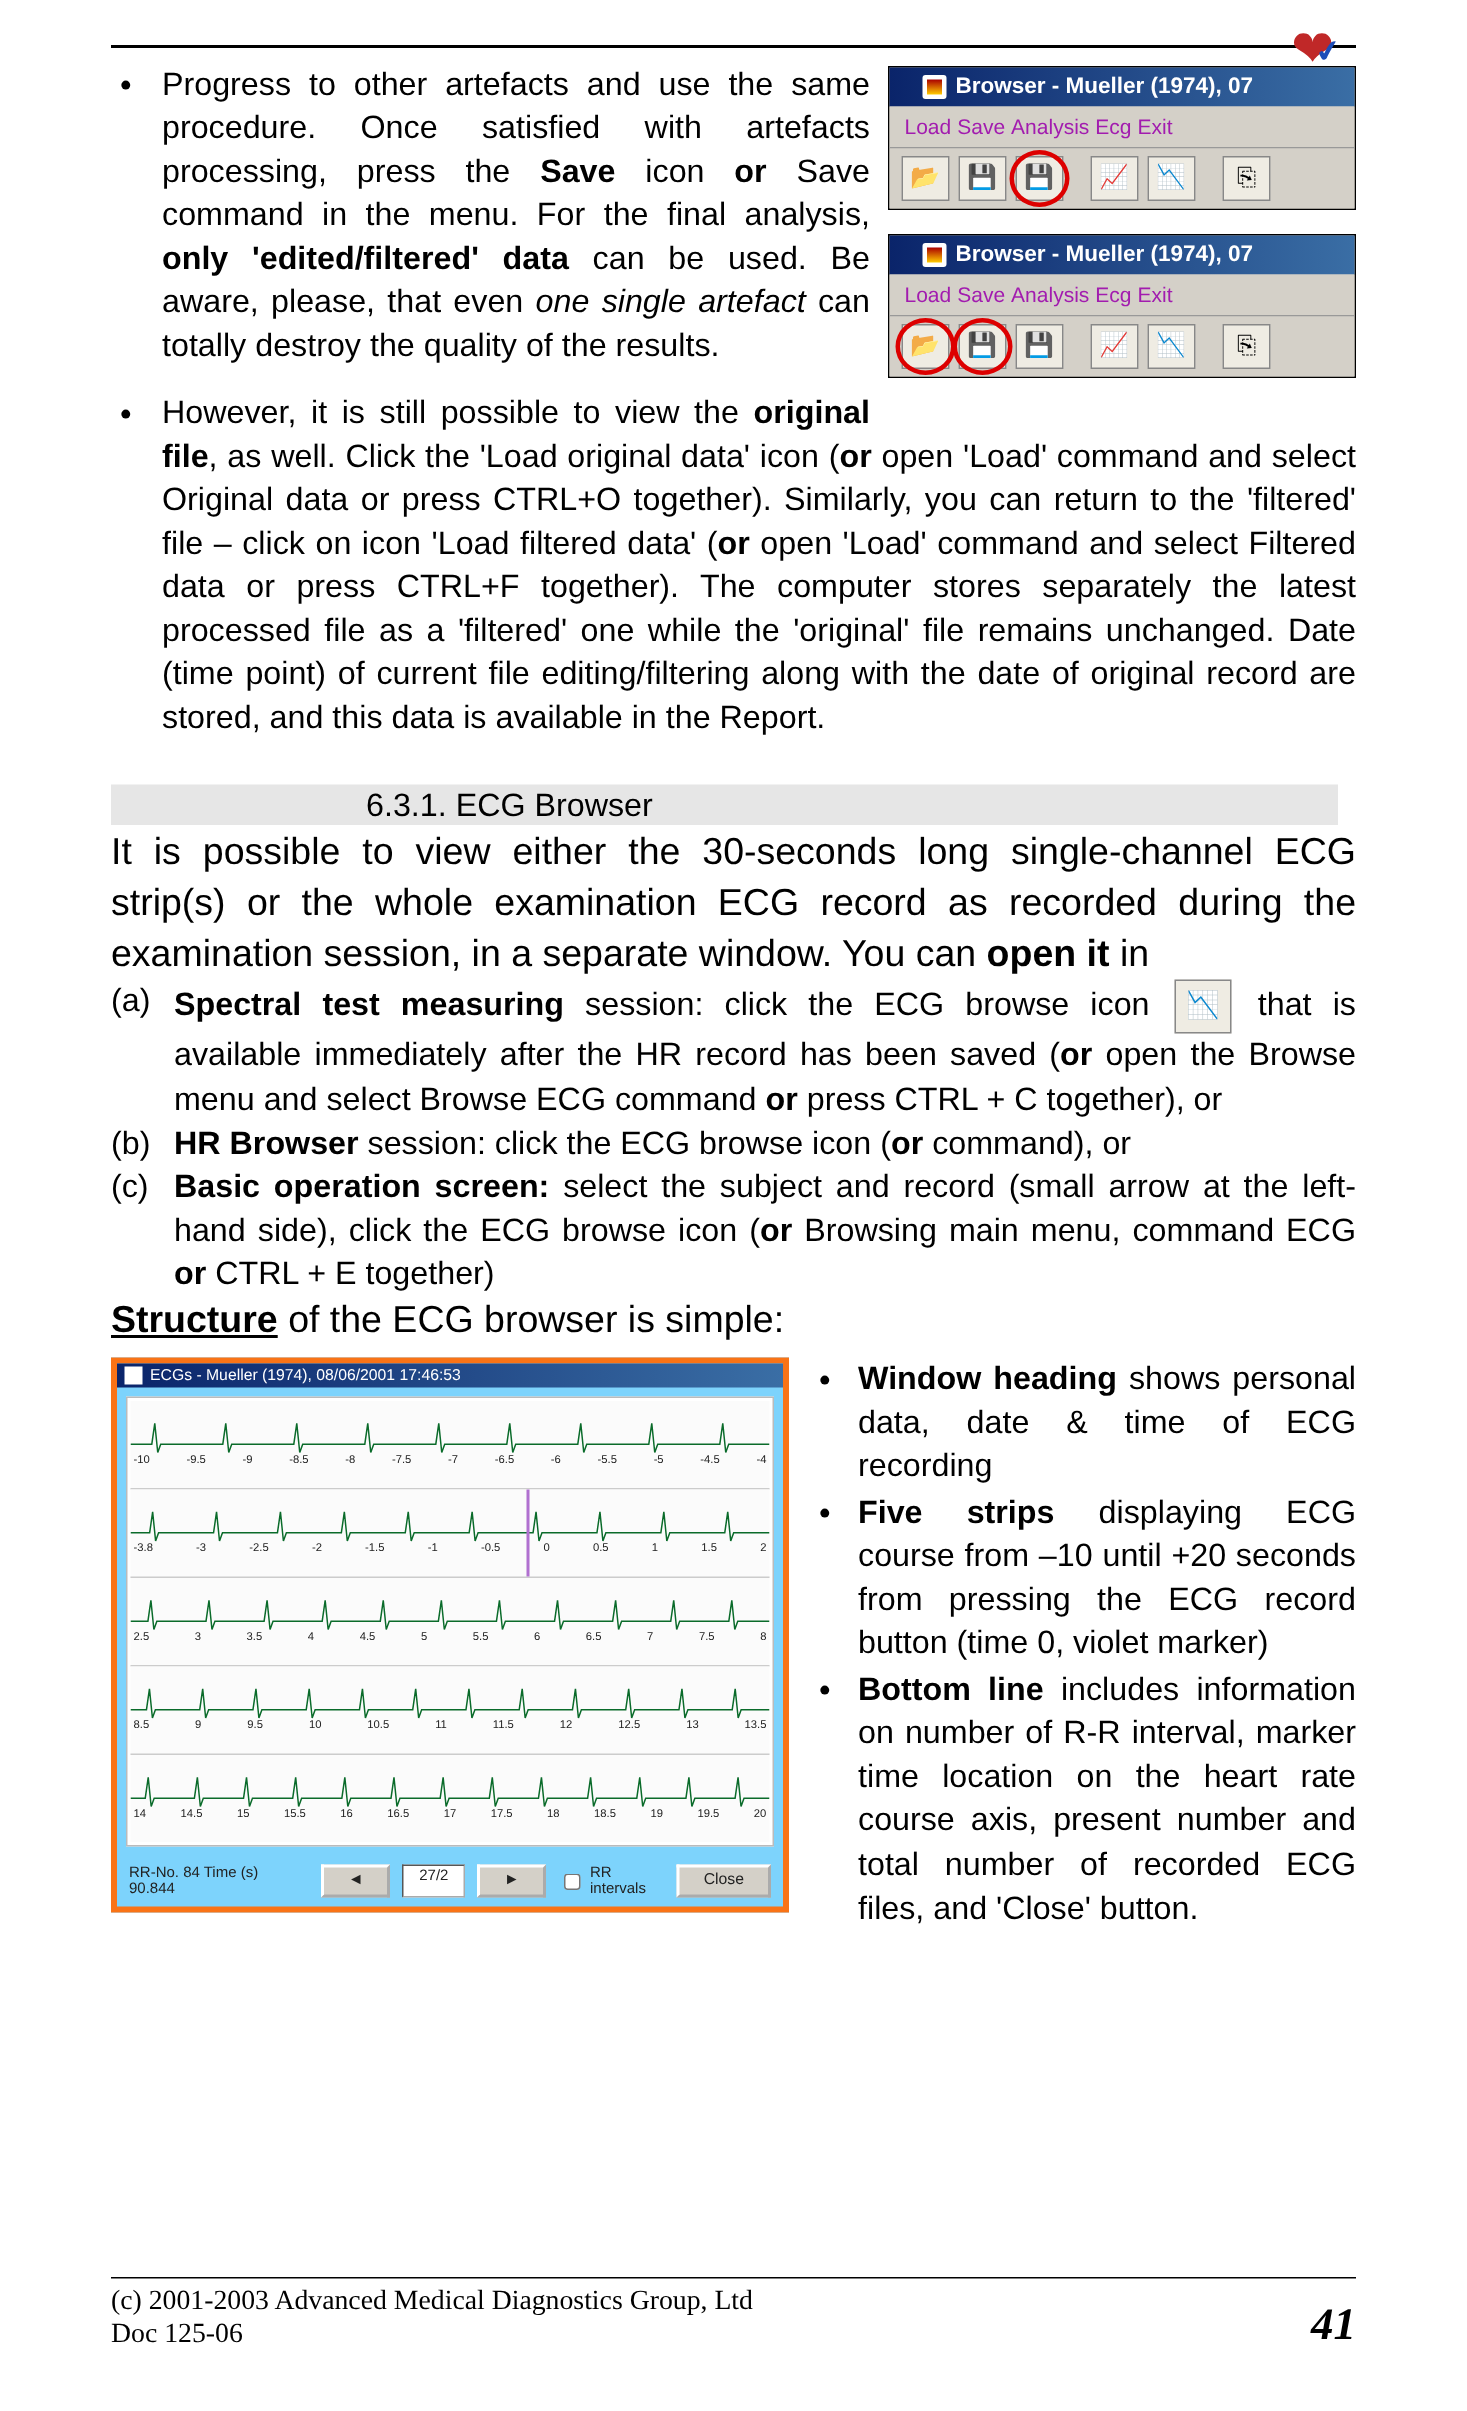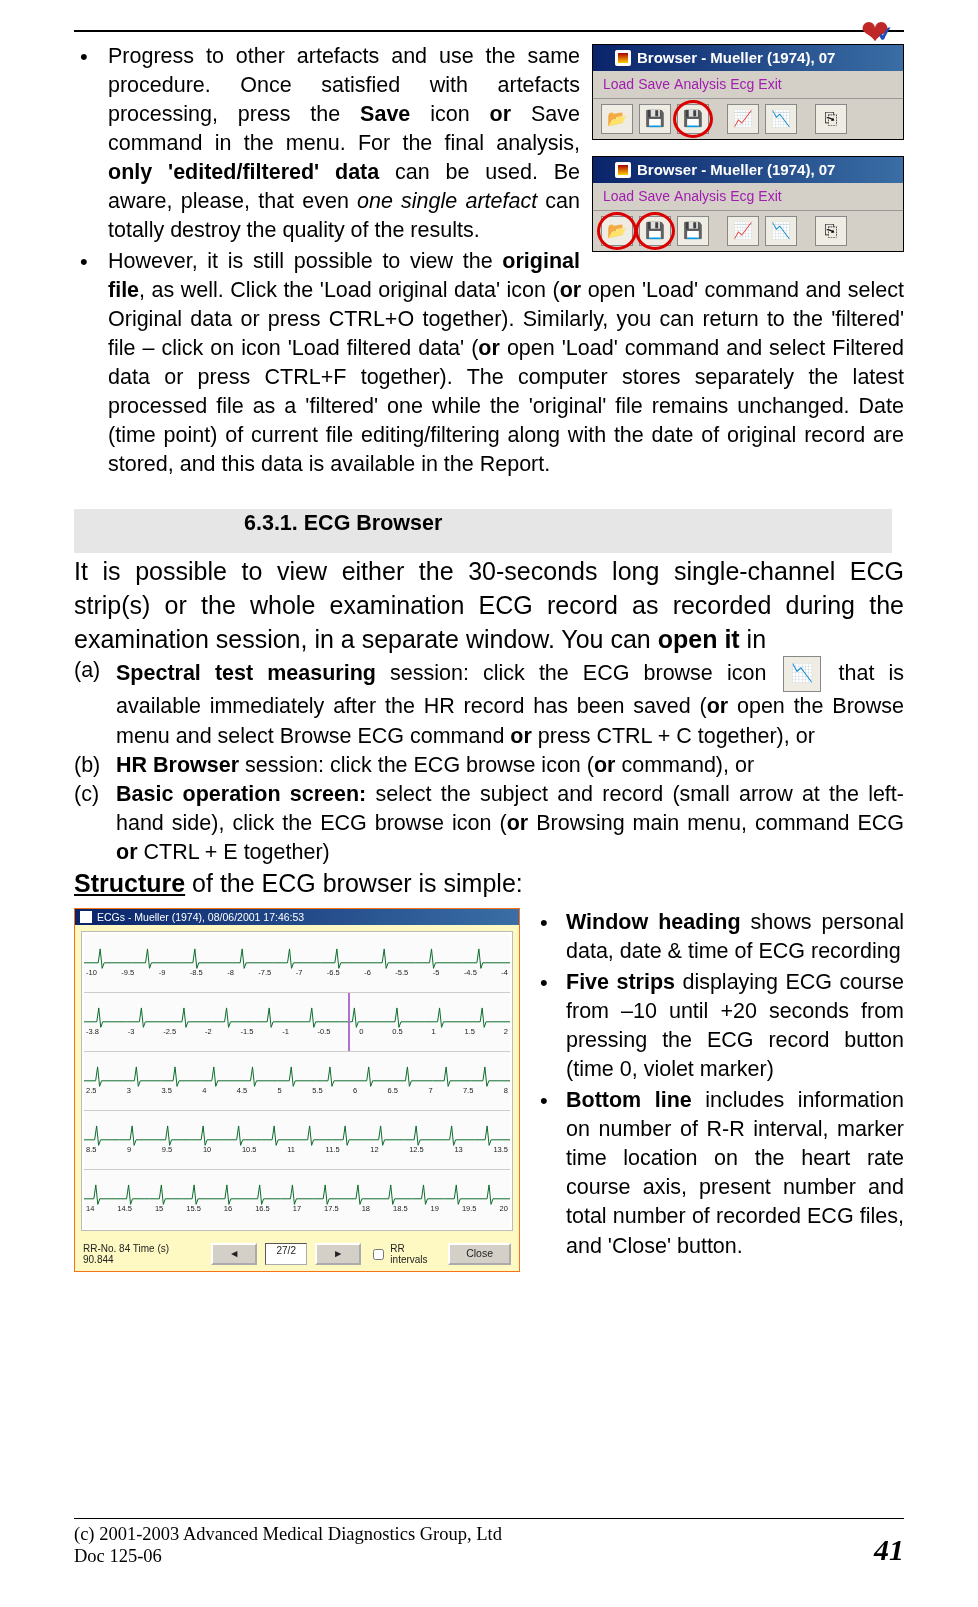--- a/index.html
+++ b/index.html
@@ -5,42 +5,42 @@
   html,body{margin:0;padding:0;background:#fff;color:#000;font-family:Verdana,Geneva,sans-serif}
   .page{width:978px;min-height:1607px;margin:0 auto;position:relative;box-sizing:border-box;padding:30px 74px 40px 74px}
   .hr-top{border:0;border-top:2px solid #000;margin:0 0 10px 0}
   .logo-area{position:absolute;top:4px;right:74px;width:58px;height:56px;display:flex;align-items:center;justify-content:center}
   .logo-heart{font-size:34px;color:#c02828;position:relative}
   .logo-check{position:absolute;top:10px;left:16px;font-size:20px;color:#1d4db8;transform:rotate(-10deg)}
   .body-text{font-size:21.5px;line-height:1.35;text-align:justify}
   ul.main{list-style:none;padding:0;margin:0 0 30px 0}
   ul.main>li{position:relative;padding-left:34px;margin:0}
   ul.main>li::before{content:"•";position:absolute;left:6px;top:0;font-size:22px}
-  ul.main>li + li{margin-top:2px}
+  ul.main>li + li{margin-top:16px}
   .b{font-weight:bold}
   .u{text-decoration:underline}
   .it{font-style:italic}
   .win-stack{float:right;width:312px;margin:2px 0 6px 12px}
   .win{border:1px solid #000;margin-bottom:16px;background:#d4d0c8;font-family:Tahoma,sans-serif}
   .win-title{background:linear-gradient(to right,#0a246a,#3a6ea5);color:#fff;font-size:15px;padding:3px 22px;display:flex;align-items:center;gap:6px;font-weight:bold}
   .win-title .ticon{width:16px;height:16px;background:#fff;border-radius:2px;display:inline-block;position:relative}
   .win-title .ticon::after{content:"";position:absolute;inset:3px;background:linear-gradient(#a00,#fc0)}
   .win-menu{display:flex;gap:4px;padding:4px 10px;font-size:14px;color:#a21caf;background:#d4d0c8;border-bottom:1px solid #999}
   .win-toolbar{display:flex;align-items:center;gap:6px;padding:5px 8px;background:#d4d0c8}
   .tbtn{width:30px;height:28px;border:1px solid #888;background:#efece3;display:flex;align-items:center;justify-content:center;font-size:16px;position:relative}
   .tbtn.sep{width:6px;border:none;background:transparent}
   .circle-red{position:absolute;inset:-5px;border:3px solid #d00;border-radius:50%}
-  .section-bar{background:#e6e6e6;font-size:21.5px;padding:2px 10px 17px 170px;font-weight:bold;margin:30px 12px 2px 0}
+  .section-bar{background:#e6e6e6;font-size:21.5px;padding:2px 10px 0 170px;font-weight:normal;margin:30px 12px 2px 0}
   .para{font-size:25px;line-height:1.35;text-align:justify;margin:0}
   .abc{list-style:none;padding:0;margin:0}
   .abc>li{position:relative;padding-left:42px;font-size:21.5px;line-height:1.35;text-align:justify}
   .abc>li>.lab{position:absolute;left:0;top:0}
   .inline-icon{display:inline-block;width:36px;height:34px;border:1px solid #888;background:#efece3;vertical-align:middle;text-align:center;line-height:32px;font-size:18px;margin:0 3px}
   .cols{display:flex;gap:16px;margin-top:8px;align-items:flex-start}
-  .ecg-win{width:444px;border:1px solid #f97316;background:#fef9c3;font-family:Tahoma,sans-serif}
+  .ecg-win{width:444px;border:4px solid #f97316;background:#7dd3fc;font-family:Tahoma,sans-serif}
   .ecg-title{background:linear-gradient(to right,#0a246a,#3a6ea5);color:#fff;font-size:10.5px;padding:2px 5px;display:flex;align-items:center;gap:5px}
   .ecg-title .ticon2{width:12px;height:12px;background:#fff;display:inline-block}
   .strips{background:#fff;margin:6px;border:1px solid #bbb;padding:2px}
   .strip{height:58px;border-bottom:1px solid #ccc;position:relative;background:#fbfbfb}
   .strip:last-child{border-bottom:none}
   .strip svg{width:100%;height:100%}
   .axis-ticks{position:absolute;bottom:14px;left:0;right:0;height:10px;display:flex;font-size:7.5px;color:#222;justify-content:space-between;padding:0 2px}
   .violet{position:absolute;top:0;bottom:0;width:2px;background:#b070d0}
   .ecg-bottom{display:flex;gap:8px;padding:6px 8px;font-size:10px;color:#222}
   .ecg-bottom .field{background:#fff;border:1px inset #aaa;padding:1px 10px;font-size:10px}

